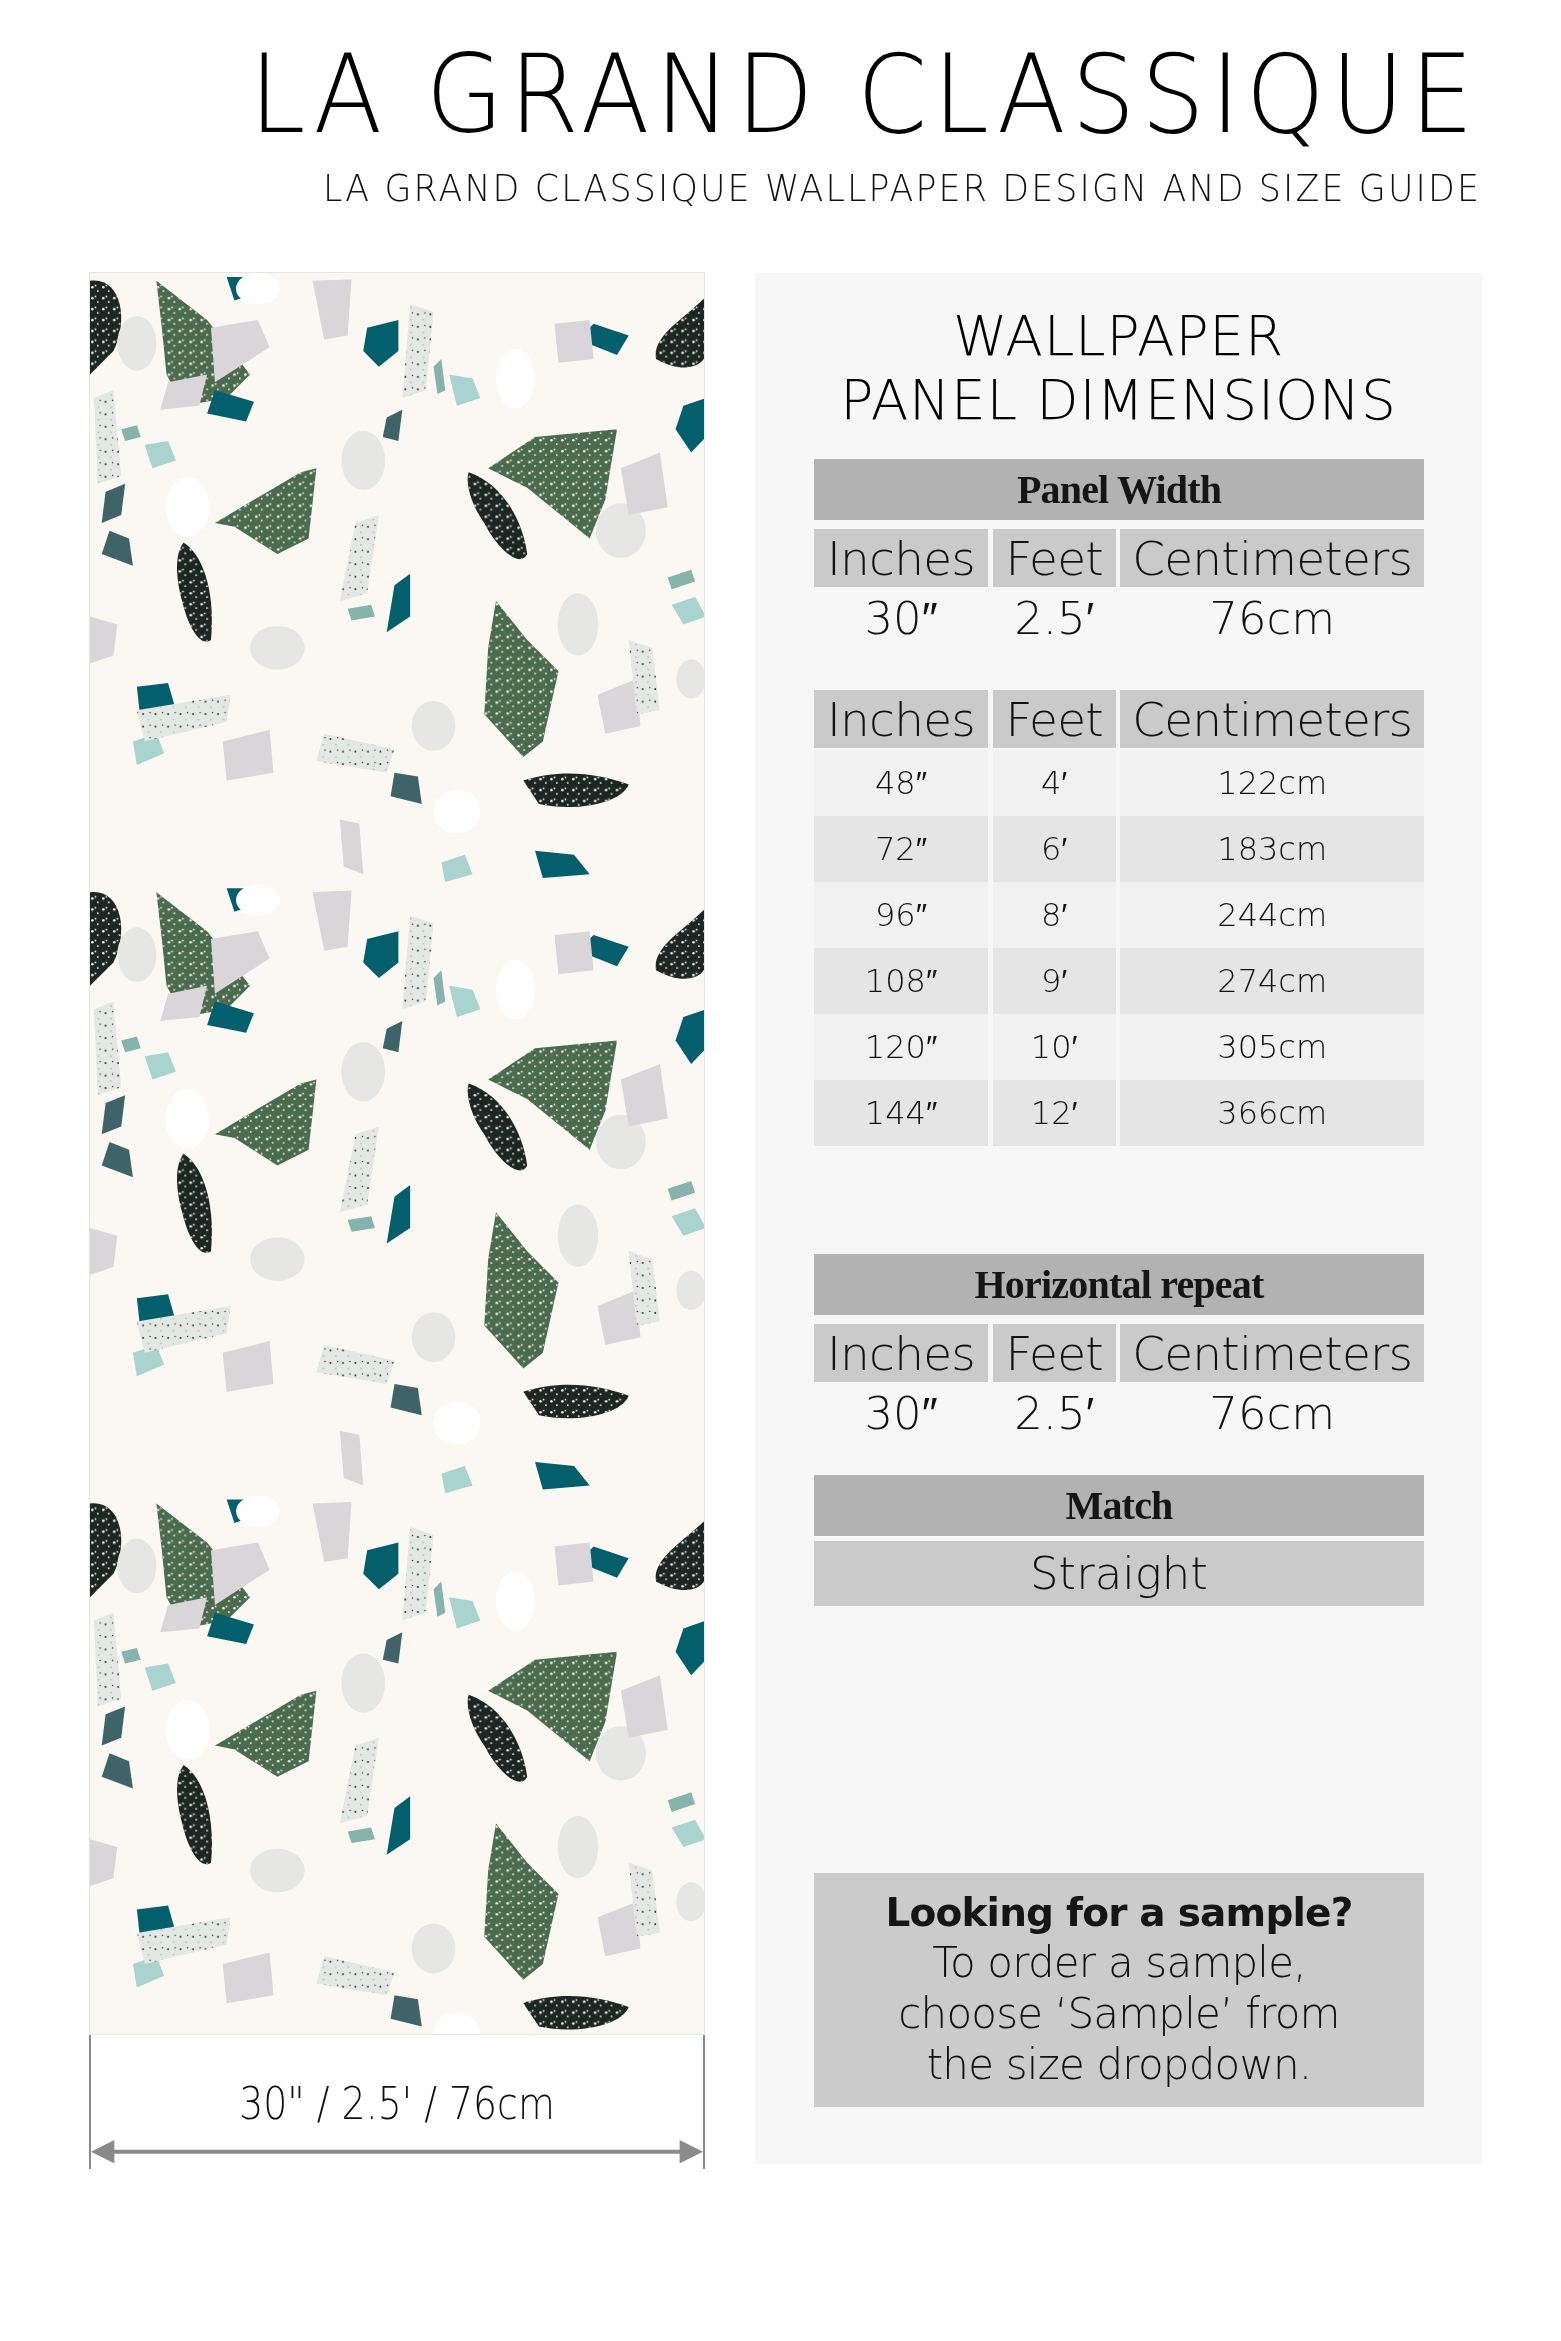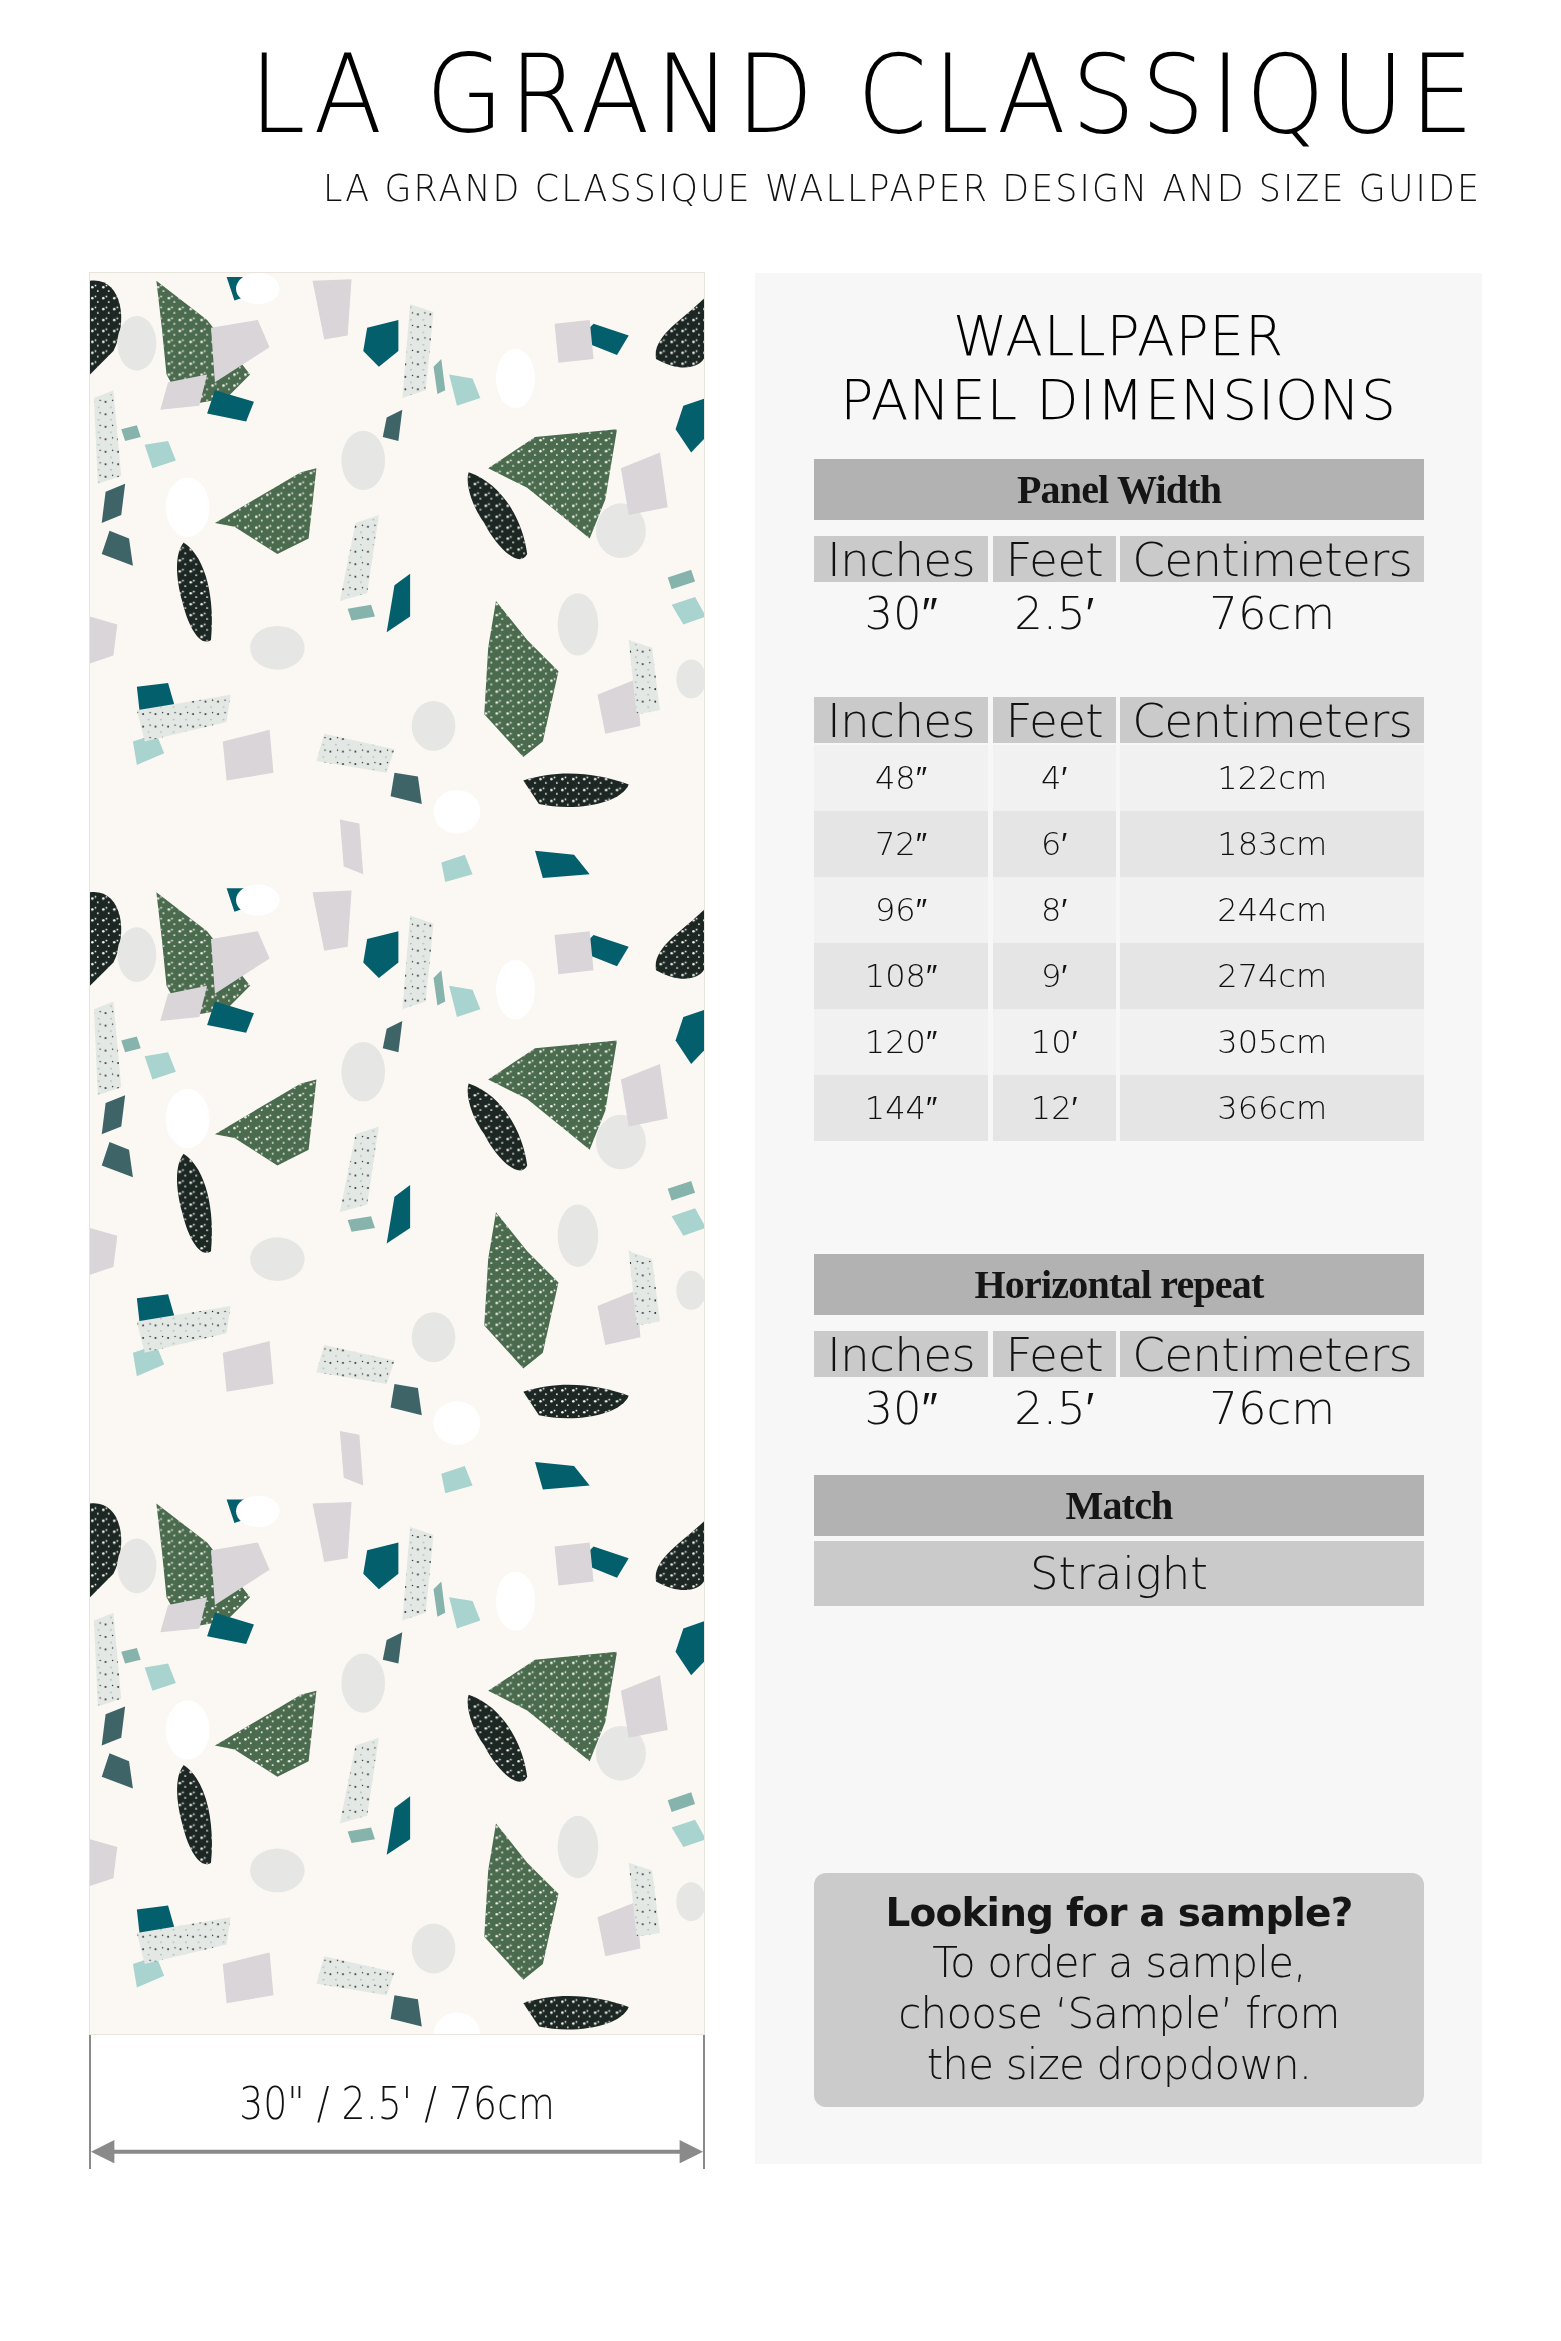--- a/index.html
+++ b/index.html
@@ -56,38 +56,38 @@
     font-family: Liberation Serif, serif; font-weight: 700; font-size: 40px; color: #151515;
     letter-spacing: -0.8px;
   }
   .row { display: flex; gap: 4.7px; }
   .cell {
     display: flex; align-items: center; justify-content: center;
     font-family: "DejaVu Sans", sans-serif; font-weight: 300; font-size: 32px; color: #111;
     white-space: nowrap; overflow: hidden;
   }
   .c1 { width: 174px; } .c2 { width: 123px; } .c3 { flex: 1; }
-  .hdr { margin-top: 16px; height: 46px; }
+  .hdr { margin-top: 9px; height: 58px; }
   .hdr .cell { background: #cacaca; font-size: 47px; letter-spacing: -0.8px; }
   .vals { height: 62px; }
   .vals .cell { font-size: 45px; }
   .opt-row { height: 66px; }
   .opt-row.light .cell { background: #f1f1f1; }
   .opt-row.dark .cell { background: #e5e5e5; }
   .opt-wrap { margin-top: 1.6px; }
   .opt-wrap .row { gap: 4.7px; }
 
   .match-val {
     margin-top: 4.7px; height: 65px; background: #cacaca; display: flex; align-items: center; justify-content: center;
     font-family: "DejaVu Sans", sans-serif; font-weight: 300; font-size: 45px; color: #111;
   }
 
   .sample {
     position: absolute; left: 59px; top: 1600px; width: 610px; height: 234px; background: #cbcbcb;
-    text-align: center; padding-top: 15.6px; border-radius: 12px;
+    text-align: center; padding-top: 15.6px;
   }
   .sample-head {
     font-family: "DejaVu Sans", sans-serif; font-weight: 700; font-size: 39px; color: #151515;
     line-height: 48px; letter-spacing: -0.8px;
   }
   .sample-body {
     font-family: "DejaVu Sans", sans-serif; font-weight: 300; font-size: 42px; color: #111;
     line-height: 51px; letter-spacing: -0.8px;
   }
   .sample-body span { display: block; }

